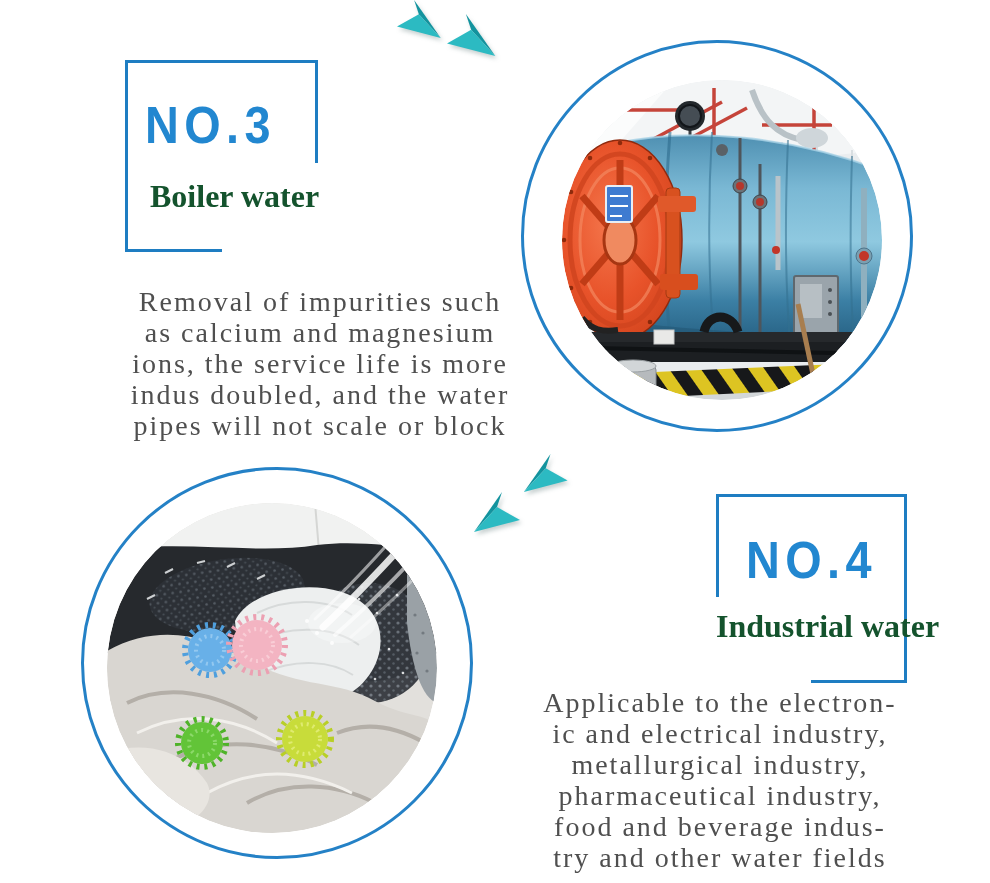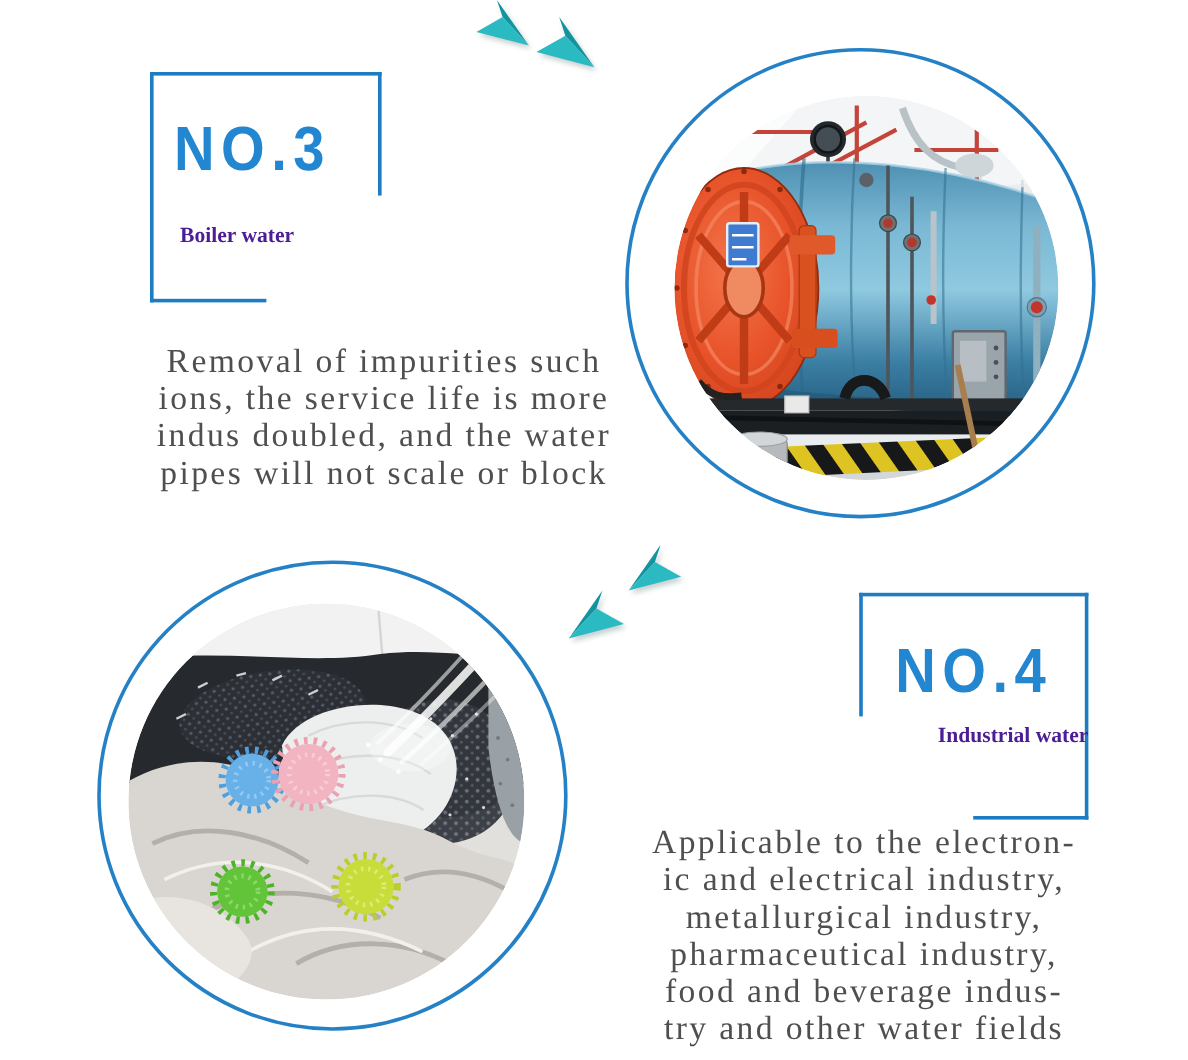--- a/index.html
+++ b/index.html
@@ -14,23 +14,23 @@
   .no3 .e-right{top:0;right:0;width:3px;height:103px;}
   .no3 .e-bottom{bottom:0;left:0;height:3px;width:97px;}
   .no4 .e-right{top:0;right:0;bottom:0;width:3px;}
   .no4 .e-left{top:0;left:0;width:3px;height:103px;}
   .no4 .e-bottom{bottom:0;right:0;height:3px;width:96px;}
 
   .num{position:absolute;font-family:"Liberation Sans",sans-serif;font-weight:bold;
        font-size:52px;line-height:52px;color:#2287d0;letter-spacing:6px;white-space:nowrap;}
   .num-left{left:20px;top:39px;transform:scaleX(.9);transform-origin:0 50%;}
   .num-center{left:0;right:0;top:40px;text-align:center;transform:scaleX(.9);transform-origin:50% 50%;}
-  .sub-title{position:absolute;font-weight:bold;font-size:18px;line-height:30px;color:#4c1d95;white-space:nowrap;}
+  .sub-title{position:absolute;font-weight:bold;font-size:32px;line-height:30px;color:#14532d;white-space:nowrap;}
   .st3{left:25px;top:121px;}
-  .st4{left:0;right:0;top:103px;text-align:right;font-family:Liberation Serif, serif;}
+  .st4{left:0;right:0;top:117px;text-align:right;font-family:Liberation Serif, serif;}
 
   
   .para{position:absolute;color:#4f4f4f;font-size:28px;line-height:31px;
         letter-spacing:2px;text-align:center;}
   .para div{white-space:nowrap;}
 
   
   .ring{position:absolute;border:3px solid #2481c6;border-radius:50%;box-sizing:border-box;}
   .photo{position:absolute;border-radius:50%;overflow:hidden;}
   .photo svg{display:block;}
@@ -57,20 +57,21 @@
     <div class="edge e-top"></div>
     <div class="edge e-left"></div>
     <div class="edge e-right"></div>
     <div class="edge e-bottom"></div>
     <div class="num num-left">NO.3</div>
     <div class="sub-title st3">Boiler water</div>
   </div>
 
   <div class="para" style="left:85px;top:270px;width:470px;margin-top:16px;">
     <div>Removal of impurities such</div>
+    <div>as calcium and magnesium</div>
     <div>ions, the service life is more</div>
     <div>indus doubled, and the water</div>
     <div>pipes will not scale or block</div>
   </div>
 
   <div class="ring" style="left:521px;top:40px;width:392px;height:392px;"></div>
   <div class="photo" style="left:562px;top:80px;width:320px;height:320px;">
     <svg width="320" height="320" viewBox="0 0 320 320">
       <defs>
         <clipPath id="bclip">

